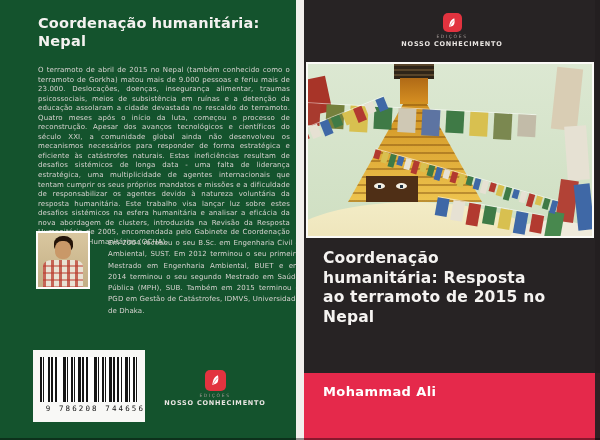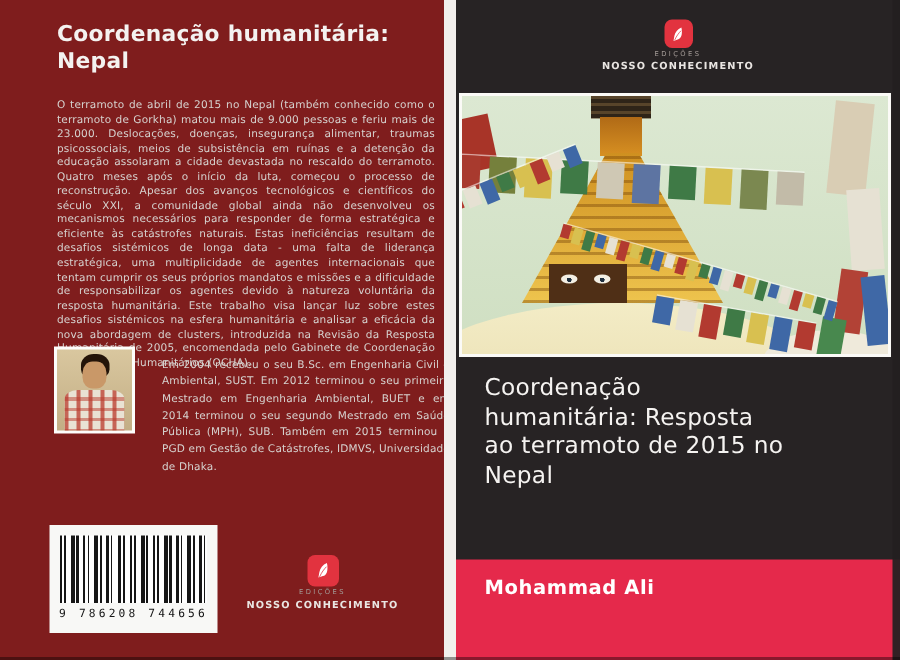--- a/index.html
+++ b/index.html
@@ -1,16 +1,16 @@
 <!DOCTYPE html>
 <html><head>
 <meta charset="utf-8">
 <style>
   html,body{margin:0;padding:0;background:#111;}
-  .page{position:relative;width:600px;height:440px;background:#7f1d1d;overflow:hidden;
+  .page{position:relative;width:600px;height:440px;background:#14532d;overflow:hidden;
         font-family:"DejaVu Sans","Liberation Sans",sans-serif;}
   .abs{position:absolute;}
 
   
   .back-title{left:38px;top:15px;width:260px;color:#f4f2f0;font-weight:bold;
               font-size:14.5px;line-height:17.5px;letter-spacing:.2px;}
   .synopsis{left:38px;top:66px;width:252px;color:#d6d2cf;font-size:7px;line-height:9.55px;
             text-align:justify;letter-spacing:.12px;}
   .bio-photo{left:36px;top:231px;width:54px;height:58px;background:#fdfdfb;padding:2px;box-sizing:border-box;}
   .portrait{position:relative;width:100%;height:100%;background:linear-gradient(#d9c79f,#c3ae85);overflow:hidden;}
@@ -20,21 +20,21 @@
          background-image:repeating-linear-gradient(90deg,rgba(186,58,44,.75) 0 3px,transparent 3px 8px),
                           repeating-linear-gradient(0deg,rgba(186,58,44,.5) 0 2px,transparent 2px 7px);}
   .bio-text{left:108px;top:238px;width:192px;color:#d6d2cf;font-size:7px;line-height:11.3px;
             text-align:justify;letter-spacing:.12px;}
 
   .barcode-box{left:33px;top:350px;width:112px;height:72px;background:#f8f8f6;}
   .bars{margin:7px 7px 0;height:45px;background:#fff;
         background-image:repeating-linear-gradient(90deg,#161616 0 1.5px,transparent 1.5px 3px,
           #161616 3px 4px,transparent 4px 7.5px,#161616 7.5px 10px,transparent 10px 11px,
           #161616 11px 12.5px,transparent 12.5px 15.5px);}
-  .digits{margin-top:2px;text-align:center;color:#141414;font-family:"DejaVu Sans Mono","Liberation Mono",monospace;
+  .digits{margin-top:2px;text-align:right;color:#141414;font-family:"DejaVu Sans Mono","Liberation Mono",monospace;
           font-size:7.5px;letter-spacing:2.1px;white-space:nowrap;}
 
   .pub-block{display:flex;flex-direction:column;align-items:center;}
   .pub-back{left:148px;top:370px;width:134px;}
   .logo-sq{width:21px;height:21px;background:#e2333f;border-radius:5px;display:flex;
            align-items:center;justify-content:center;}
   .imprint{margin-top:2px;font-size:4.5px;letter-spacing:1.6px;color:#a39a96;text-transform:uppercase;}
   .pubname{margin-top:1px;font-size:6.5px;font-weight:bold;letter-spacing:.8px;color:#e9e5e2;white-space:nowrap;}
 
   
@@ -56,21 +56,21 @@
   .eye{position:absolute;top:7px;width:11px;height:6px;border-radius:50%;
        background:radial-gradient(circle at 50% 60%,#203040 0 1.5px,#f3efe4 1.6px);}
   .dome{left:-30px;top:138px;width:270px;height:120px;background:linear-gradient(#f3ecc6,#e4d6a4);
         border-radius:50% 50% 0 0 / 40% 40% 0 0;}
   .dome2{left:200px;top:156px;width:92px;height:44px;background:#efeadb;border-radius:50% 50% 0 0;}
   .flag-string{position:absolute;display:flex;align-items:flex-start;
                border-top:1px solid rgba(255,255,255,.55);transform-origin:left center;}
   .rflag{position:absolute;}
 
   .cover-title{left:0;top:238px;width:296px;height:135px;background:#272324;box-sizing:border-box;
-               padding:11px 6px 0 19px;color:#f5f3f1;font-weight:normal;font-size:15.5px;
+               padding:11px 6px 0 19px;color:#f5f3f1;font-weight:bold;font-size:15.5px;
                line-height:19.5px;letter-spacing:.2px;}
   .red-bar{left:0;top:373px;width:296px;height:67px;background:#e5294b;box-sizing:border-box;
            padding:8px 0 0 19px;}
   .author{color:#fff;font-weight:bold;font-size:13px;letter-spacing:.4px;}
 
   .right-edge{left:595px;top:0;width:5px;height:440px;background:#232021;opacity:.92;}
   .bottom-shade{left:0;top:438px;width:600px;height:2px;background:rgba(0,0,0,.4);}
 </style>
 </head>
 <body>

